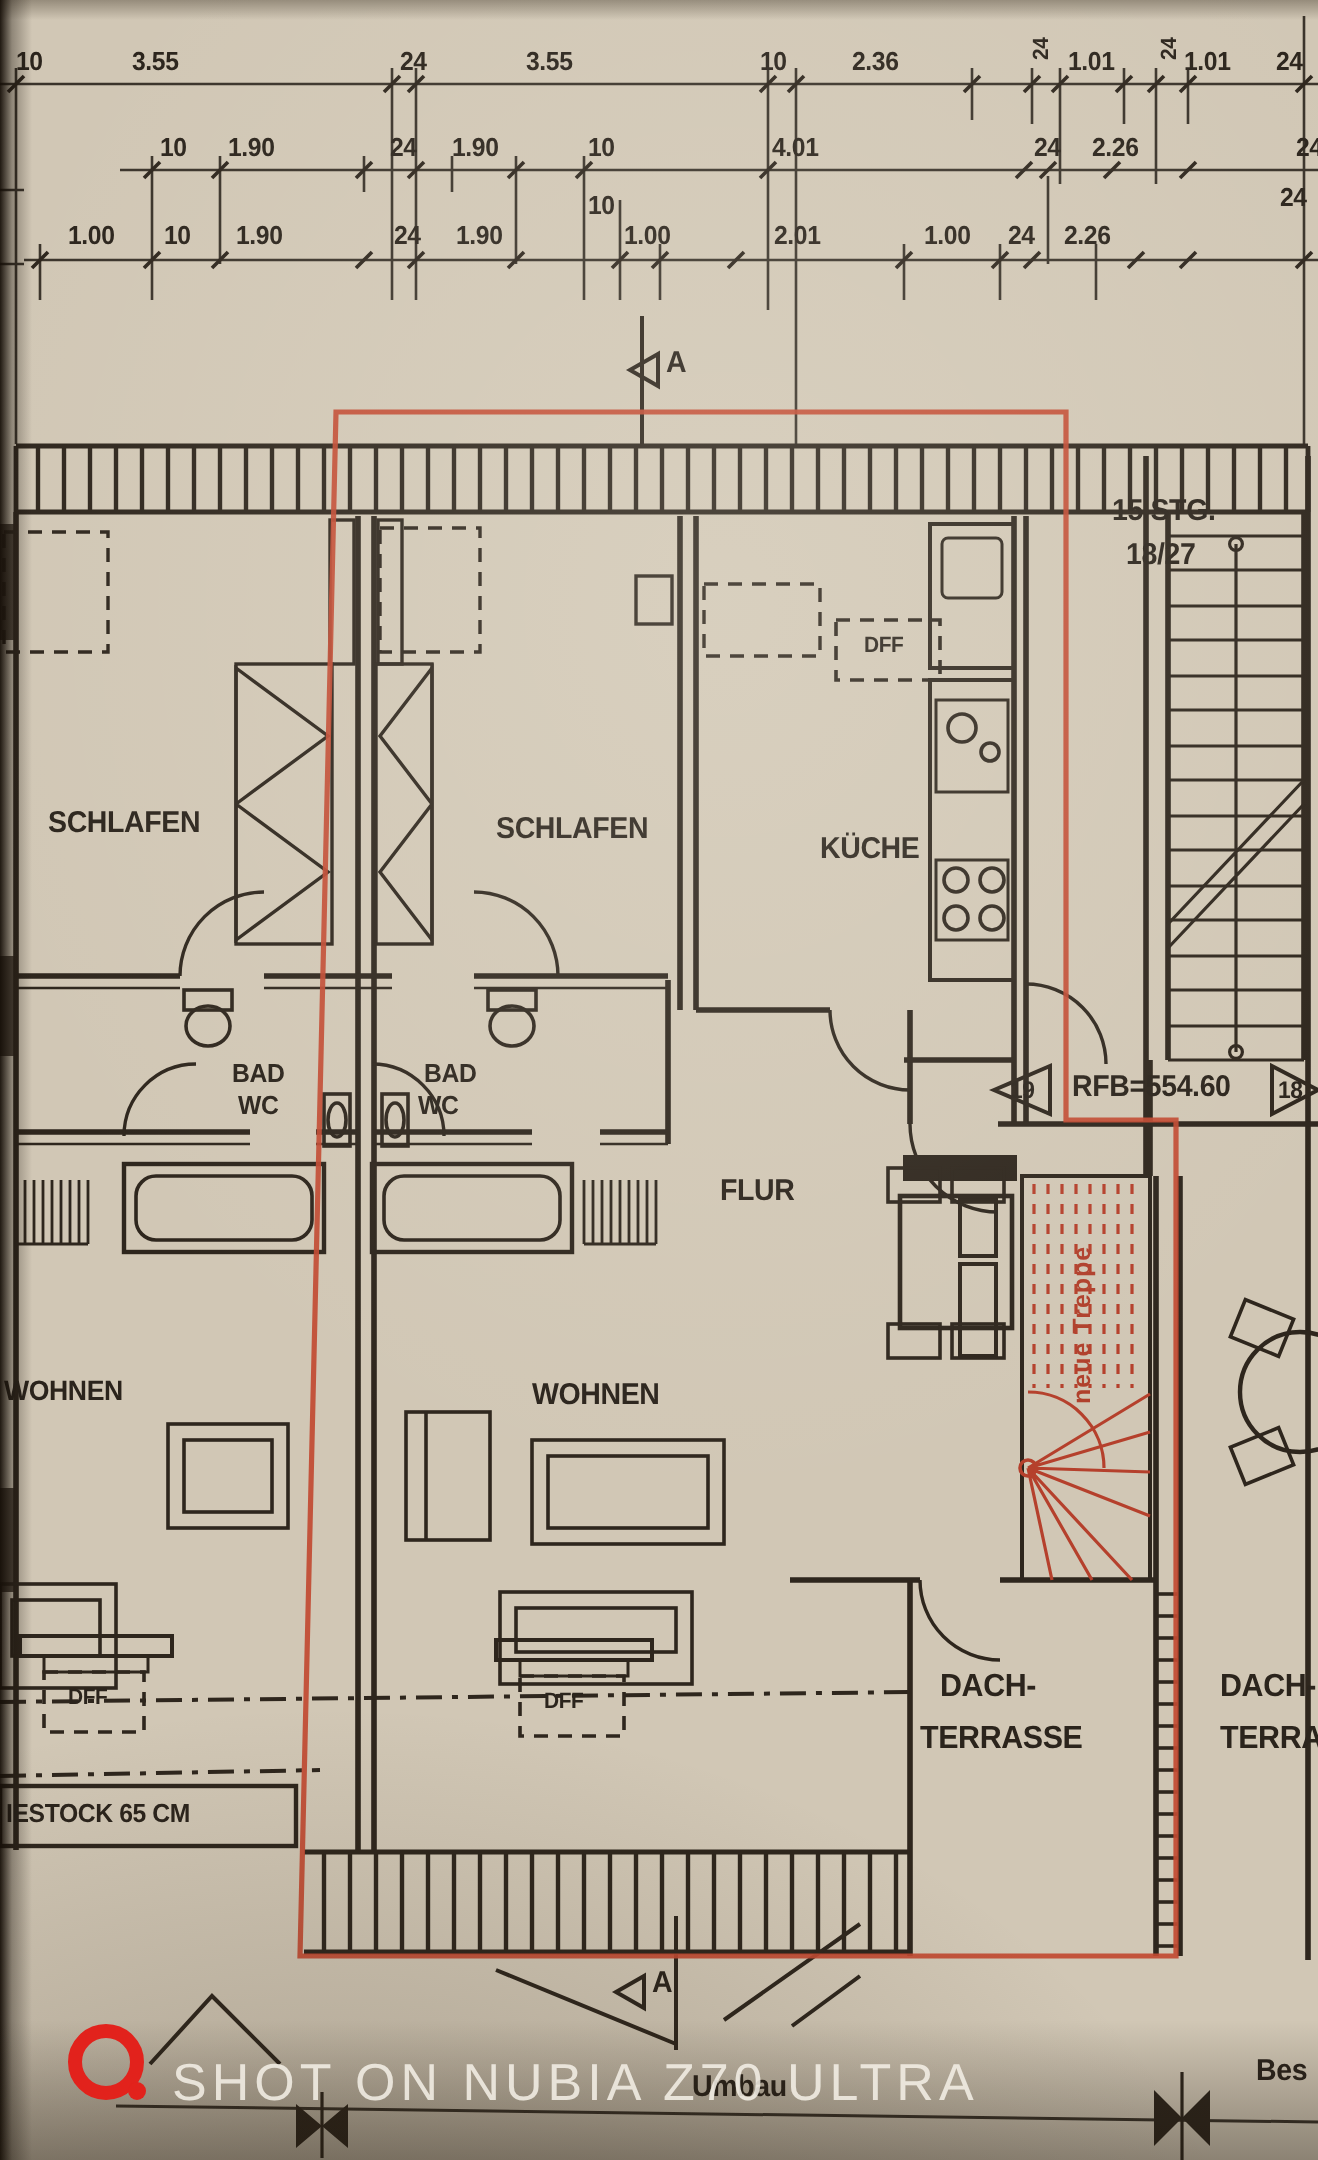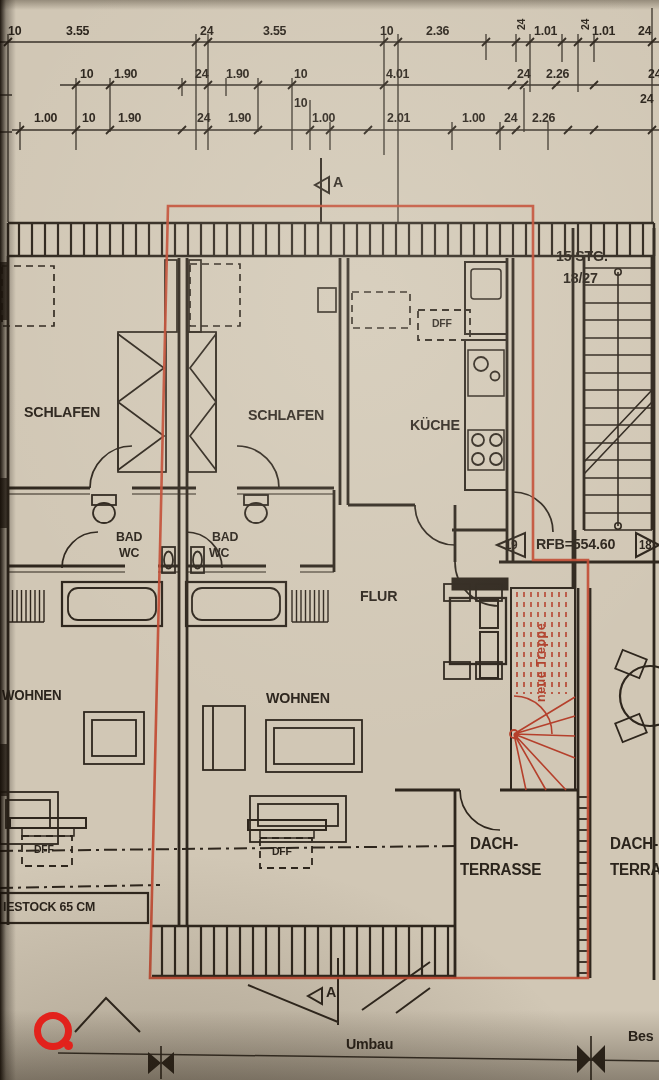--- a/index.html
+++ b/index.html
@@ -324,14 +324,15 @@
 <span class="lbl r11" style="left:432px;top:318px">DFF</span>
 <span class="lbl r11" style="left:34px;top:844px">DFF</span>
 <span class="lbl r11" style="left:272px;top:846px">DFF</span>
 <span class="lbl r13" style="left:3px;top:900px">IESTOCK 65 CM</span>
 <span class="treppe">neue Treppe</span>
 <span class="lbl r15" style="left:346px;top:1036px">Umbau</span>
 <span class="lbl r15" style="left:628px;top:1028px">Bes</span>
 
 <div class="ring"></div>
 <div class="ringdot"></div>
+<span class="wm">SHOT ON NUBIA Z70 ULTRA</span>
 
 </div>
 
 </body></html>

